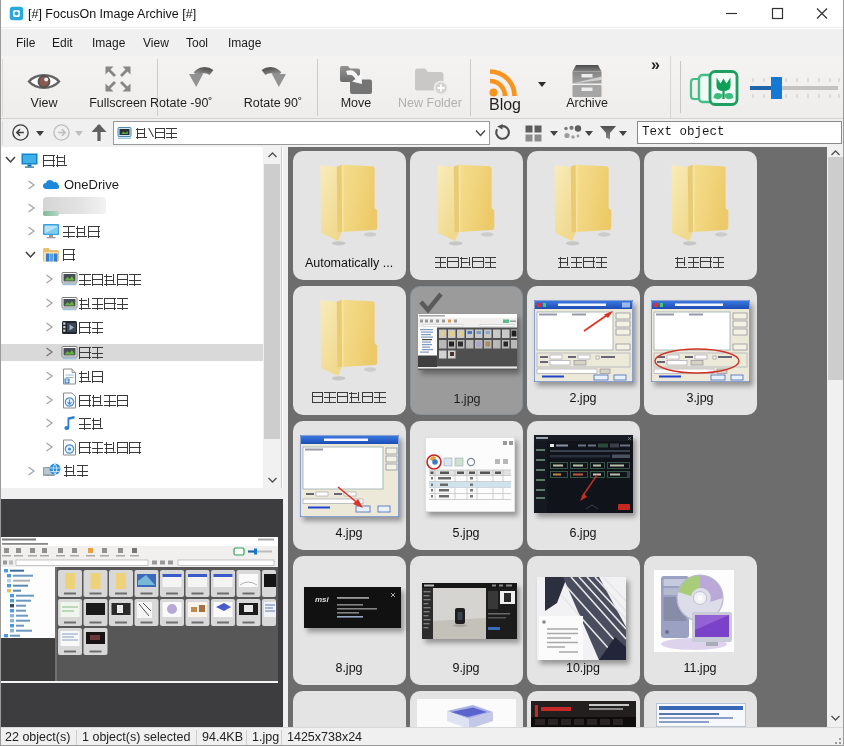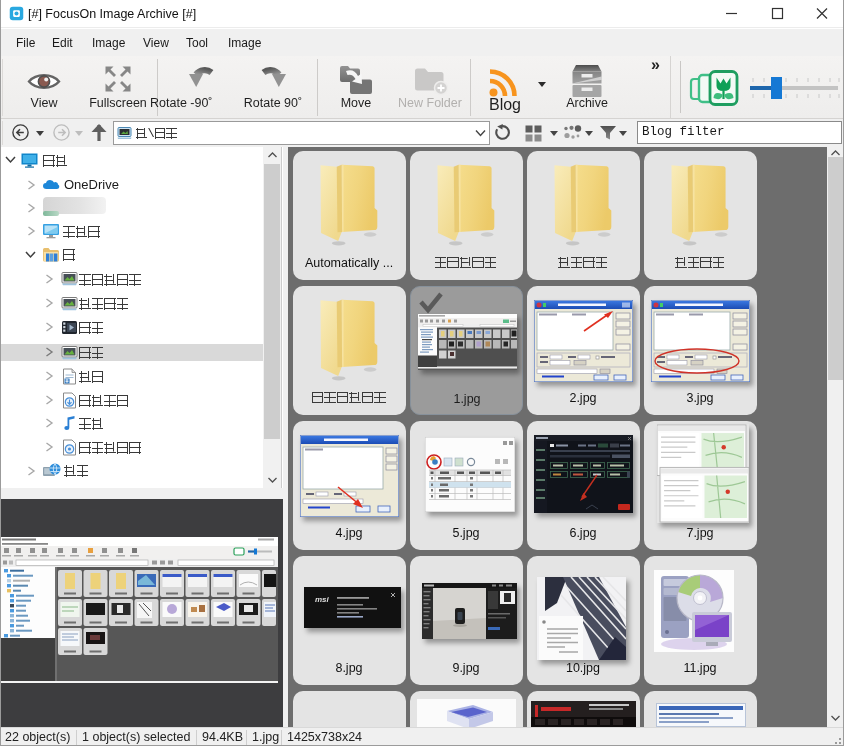--- a/index.html
+++ b/index.html
@@ -243,21 +243,21 @@
         <linearGradient id="fg" x1="0" y1="0" x2="0" y2="1">
       <stop offset="0" stop-color="#4e4e4e"></stop>
           <stop offset="1" stop-color="#8a8a8a"></stop>
         </linearGradient>
       </defs>
     <path d="M1 1 L17 1 L11 8 L11 14.5 L7 12.5 L7 8 Z" fill="url(#fg)"></path>
   </svg>
   <div class="abs" style="left:619px;top:12px;width:0;height:0;border-left:4px solid transparent;border-right:4px solid transparent;border-top:5px solid #444;"></div>
 
   <div class="abs" style="left:637px;top:2px;width:205px;height:23px;background:#fff;border:1px solid #8a8a8a;"></div>
-  <div class="abs" style="left:642px;top:6px;font-family:'Liberation Mono',monospace;font-size:12.5px;color:#1a1a1a;">Blog filter</div>
+  <div class="abs" style="left:642px;top:6px;font-family:'Liberation Mono',monospace;font-size:12.5px;color:#1a1a1a;">Text object</div>
 </div>
 
 <div id="tree" class="abs" style="left:0;top:147px;width:282px;height:341px;background:#fff;border-right:1px solid #cccccc;overflow:hidden;font-size:12.5px;color:#1a1a1a;padding-left:48px;">
 
   <div class="abs" style="left:0;top:197px;width:263px;height:17px;background:#d9d9d9;"></div>
 
   <svg class="abs" style="left:5px;top:8px;" width="11" height="9" viewBox="0 0 11 9">
       <path d="M1 2 L5.5 7 L10 2" stroke="#3f3f3f" stroke-width="1.5" fill="none"></path>
     </svg>
   <svg class="abs" style="left:21px;top:5px;" width="17" height="16" viewBox="0 0 17 16">
@@ -906,39 +906,20 @@
         <rect x="76" y="38.5" width="10" height="2" fill="#b8c0a8"></rect>
       <path d="M63 40 L48 62" stroke="#c43020" stroke-width="1.4"></path>
       <path d="M46 66 L49.5 58 L53 62 Z" fill="#c43020"></path>
       <rect x="93" y="36.5" width="3" height="6" fill="#3a4252"></rect>
       <rect x="84" y="69" width="12" height="6" rx="1" fill="#c4281e"></rect>
       <path d="M52 74 L58 70 L64 74" stroke="#39404e" stroke-width="1" fill="none"></path>
     </svg>
     <div class="abs lbl">6.jpg</div>
   </div>
 
-  <div class="abs cell" style="left:355.5px;top:273.5px;">
-    <svg class="abs thsh" style="left:13px;top:3px;" width="92" height="99" viewBox="0 0 91 96">
-      <rect x="0" y="0" width="88" height="50" fill="#fcfcfc" stroke="#b8b8b8" stroke-width="1"></rect>
-      <rect x="1" y="1" width="86" height="5" fill="#e9e9e9"></rect>
-      <rect x="2" y="8" width="40" height="38" fill="#fff"></rect>
-      <path d="M4 12 H38 M4 17 H38 M4 22 H30 M4 27 H38 M4 32 H24" stroke="#c9c9c9" stroke-width="1.2"></path>
-      <rect x="44" y="8" width="42" height="38" fill="#ddefd8"></rect>
-      <path d="M46 14 Q60 20 84 12 M48 30 Q66 24 84 32 M56 8 L60 46" stroke="#9ec896" stroke-width="1.2" fill="none"></path>
-      <circle cx="66" cy="22" r="2.2" fill="#d43a2a"></circle>
-      <rect x="3" y="42" width="88" height="54" fill="#fcfcfc" stroke="#b8b8b8" stroke-width="1"></rect>
-      <rect x="4" y="43" width="86" height="5" fill="#e9e9e9"></rect>
-      <rect x="5" y="50" width="40" height="42" fill="#fff"></rect>
-      <path d="M7 55 H41 M7 60 H41 M7 65 H33 M7 70 H41 M7 75 H27 M7 80 H38" stroke="#c9c9c9" stroke-width="1.2"></path>
-      <rect x="47" y="50" width="42" height="42" fill="#ddefd8"></rect>
-      <path d="M49 58 Q63 64 87 56 M51 76 Q69 70 87 78 M59 50 L63 92" stroke="#9ec896" stroke-width="1.2" fill="none"></path>
-      <circle cx="70" cy="66" r="2.2" fill="#d43a2a"></circle>
-    </svg>
-    <div class="abs lbl">7.jpg</div>
-  </div>
 
   <div class="abs cell" style="left:4.5px;top:408.5px;">
     <svg class="abs thsh" style="left:11px;top:31px;" width="97" height="41" viewBox="0 0 97 41">
       <rect x="0" y="0" width="97" height="41" fill="#111111"></rect>
       <text x="11" y="15" font-family="Liberation Sans" font-size="8" font-weight="bold" fill="#dedede" font-style="italic">msi</text>
       <rect x="33" y="10" width="32" height="1.8" fill="#9a9a9a"></rect>
       <rect x="33" y="17" width="26" height="1.6" fill="#848484"></rect>
       <rect x="33" y="21" width="40" height="1.6" fill="#848484"></rect>
       <rect x="33" y="25" width="22" height="1.6" fill="#848484"></rect>
       <rect x="33" y="29" width="26" height="1.6" fill="#9aa8c8"></rect>

